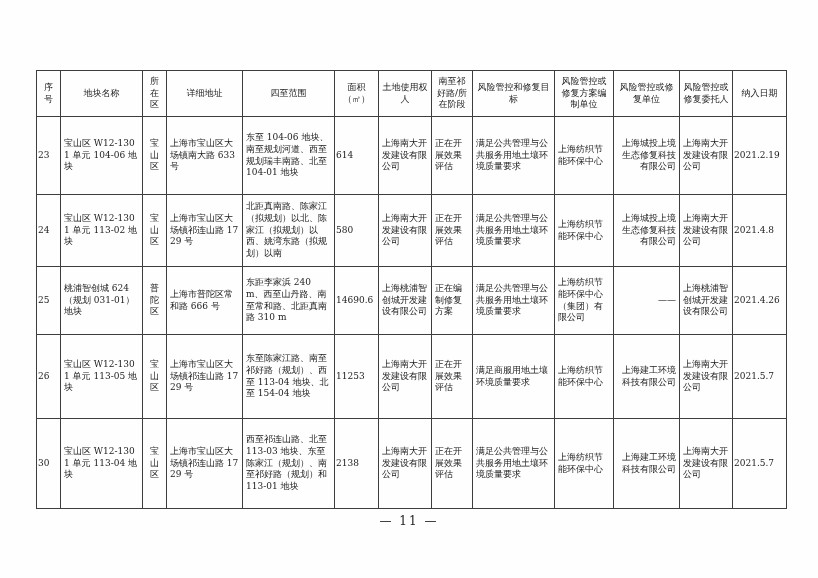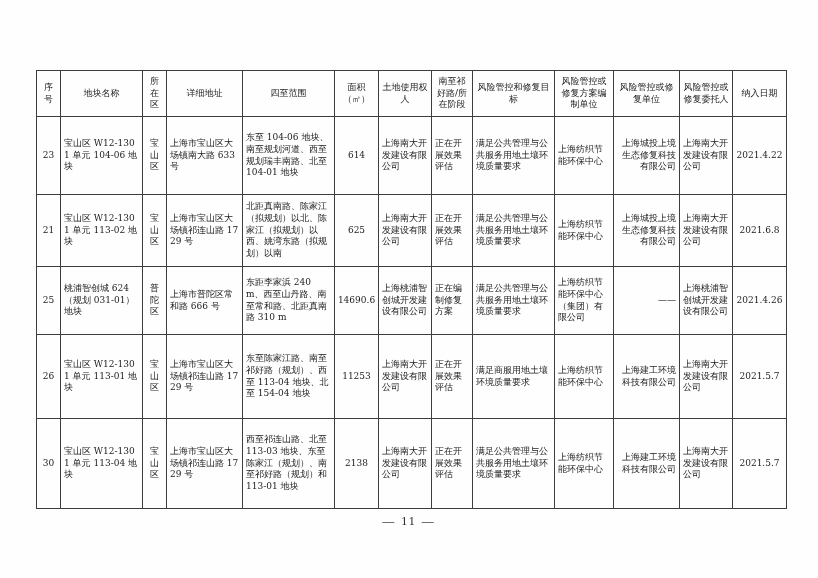--- a/index.html
+++ b/index.html
@@ -23,38 +23,37 @@
     line-height:1.3;
     font-weight:normal;
     padding:2px 3px;
     vertical-align:middle;
     word-break:break-all;
     overflow:hidden;
   }
   .land-table th{text-align:center;}
   .land-table td{text-align:left;}
   
-  .land-table td.c0,.land-table td.c5,.land-table td.c12{text-align:center;padding:10px 1px;margin-left:16px;}
+  .land-table td.c0,.land-table td.c5,.land-table td.c12{text-align:left;padding:10px 1px;margin-left:16px;}
   .land-table td.c2{text-align:right;padding:2px 7px;}
   .land-table td.c10{text-align:right;}
   
   tr.hrow{height:46px;}
   tr.r0{height:78px;}
   tr.r1{height:72px;}
   tr.r2{height:68px;}
   tr.r3{height:84px;}
   tr.r4{height:90px;}
   .page-footer{
     position:absolute;
     left:0;right:0;top:514px;
     text-align:center;
     font-size:12px;
     color:#222;
     letter-spacing:2px;
-    font-family:Liberation Serif, serif;
   }
 </style>
 </head>
 <body>
 
 <div class="page">
 
   <table class="land-table">
     <colgroup>
       <col style="width:24px">
@@ -95,55 +94,55 @@
           <td class="c2">宝山区</td>
           <td class="c3">上海市宝山区大场镇南大路 633 号</td>
           <td class="c4">东至 104-06 地块、南至规划河道、西至规划瑞丰南路、北至 104-01 地块</td>
           <td class="c5">614</td>
           <td class="c6">上海南大开发建设有限公司</td>
           <td class="c7">正在开展效果评估</td>
           <td class="c8">满足公共管理与公共服务用地土壤环境质量要求</td>
           <td class="c9">上海纺织节能环保中心</td>
           <td class="c10">上海城投上境生态修复科技有限公司</td>
           <td class="c11">上海南大开发建设有限公司</td>
-          <td class="c12">2021.4.22</td>
+          <td class="c12">2021.2.19</td>
         </tr>
         <tr class="r1">
-          <td class="c0">21</td>
+          <td class="c0">24</td>
           <td class="c1">宝山区 W12-1301 单元 113-02 地块</td>
           <td class="c2">宝山区</td>
           <td class="c3">上海市宝山区大场镇祁连山路 1729 号</td>
           <td class="c4">北距真南路、陈家江（拟规划）以北、陈家江（拟规划）以西、姚湾东路（拟规划）以南</td>
-          <td class="c5">625</td>
+          <td class="c5">580</td>
           <td class="c6">上海南大开发建设有限公司</td>
           <td class="c7">正在开展效果评估</td>
           <td class="c8">满足公共管理与公共服务用地土壤环境质量要求</td>
           <td class="c9">上海纺织节能环保中心</td>
           <td class="c10">上海城投上境生态修复科技有限公司</td>
           <td class="c11">上海南大开发建设有限公司</td>
-          <td class="c12">2021.6.8</td>
+          <td class="c12">2021.4.8</td>
         </tr>
         <tr class="r2">
           <td class="c0">25</td>
           <td class="c1">桃浦智创城 624（规划 031-01）地块</td>
           <td class="c2">普陀区</td>
           <td class="c3">上海市普陀区常和路 666 号</td>
           <td class="c4">东距李家浜 240 m、西至山丹路、南至常和路、北距真南路 310 m</td>
           <td class="c5">14690.6</td>
           <td class="c6">上海桃浦智创城开发建设有限公司</td>
           <td class="c7">正在编制修复方案</td>
           <td class="c8">满足公共管理与公共服务用地土壤环境质量要求</td>
           <td class="c9">上海纺织节能环保中心（集团）有限公司</td>
           <td class="c10">——</td>
           <td class="c11">上海桃浦智创城开发建设有限公司</td>
           <td class="c12">2021.4.26</td>
         </tr>
         <tr class="r3">
           <td class="c0">26</td>
-          <td class="c1">宝山区 W12-1301 单元 113-01 地块</td>
+          <td class="c1">宝山区 W12-1301 单元 113-05 地块</td>
           <td class="c2">宝山区</td>
           <td class="c3">上海市宝山区大场镇祁连山路 1729 号</td>
           <td class="c4">东至陈家江路、南至祁好路（规划）、西至 113-04 地块、北至 154-04 地块</td>
           <td class="c5">11253</td>
           <td class="c6">上海南大开发建设有限公司</td>
           <td class="c7">正在开展效果评估</td>
           <td class="c8">满足商服用地土壤环境质量要求</td>
           <td class="c9">上海纺织节能环保中心</td>
           <td class="c10">上海建工环境科技有限公司</td>
           <td class="c11">上海南大开发建设有限公司</td>

